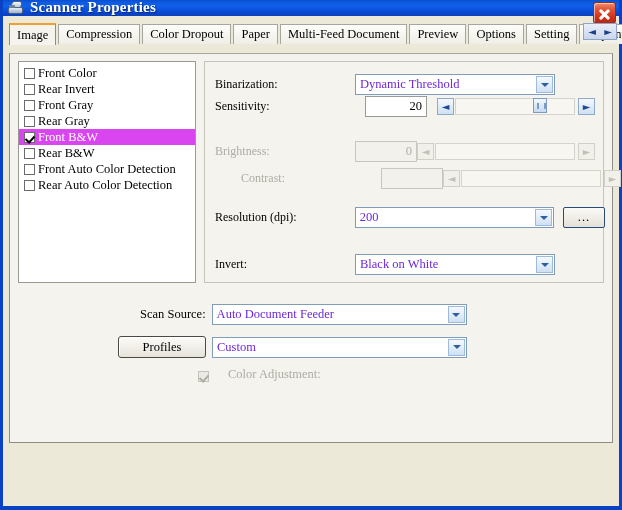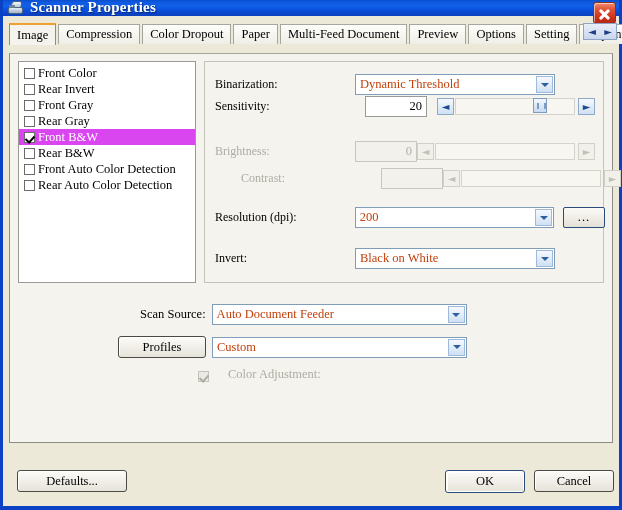--- a/index.html
+++ b/index.html
@@ -191,21 +191,21 @@
   }
   .row.disabled .lbl { color: #aeaca3; }
 
   
   .combo {
     height: 21px;
     background: #ffffff;
     border: 1px solid #7f9db9;
     display: flex; align-items: center;
     padding-left: 4px;
-    font-size: 12.5px; color: #c2410c;
+    font-size: 12.5px; color: #6d28d9;
     position: relative;
     cursor: pointer;
   }
   .combo .arrow {
     position: absolute; right: 1px; top: 1px;
     width: 17px; height: 17px;
     background: linear-gradient(180deg,#f6f9fd,#cfe0f4);
     border: 1px solid #9dbada;
     display: flex; align-items: center; justify-content: center;
   }
@@ -436,21 +436,21 @@
         <span class="lbl">Resolution (dpi):</span>
         <div class="combo" style="width:200px;">
           <span>200</span>
           <span class="arrow">
               <i></i>
             </span>
         </div>
         <div class="dotbtn" style="margin-left:9px;">...</div>
       </div>
 
-      <div class="row" style="top:186px; width:380px;">
+      <div class="row" style="top:192px; width:380px;">
         <span class="lbl">Invert:</span>
         <div class="combo" style="width:200px;">
           <span>Black on White</span>
           <span class="arrow">
               <i></i>
             </span>
         </div>
       </div>
     </div>
 
@@ -473,19 +473,14 @@
           </span>
       </div>
     </div>
 
     <div class="coladj-row">
       <span class="cbox checked dis"></span>
       <span class="lbl">Color Adjustment:</span>
     </div>
   </div>
 
-  <div class="btnbar">
-    <div class="btn defaults">Defaults...</div>
-    <div class="btn ok">OK</div>
-    <div class="btn cancel">Cancel</div>
-  </div>
 
 </div>
 
 </body></html>

